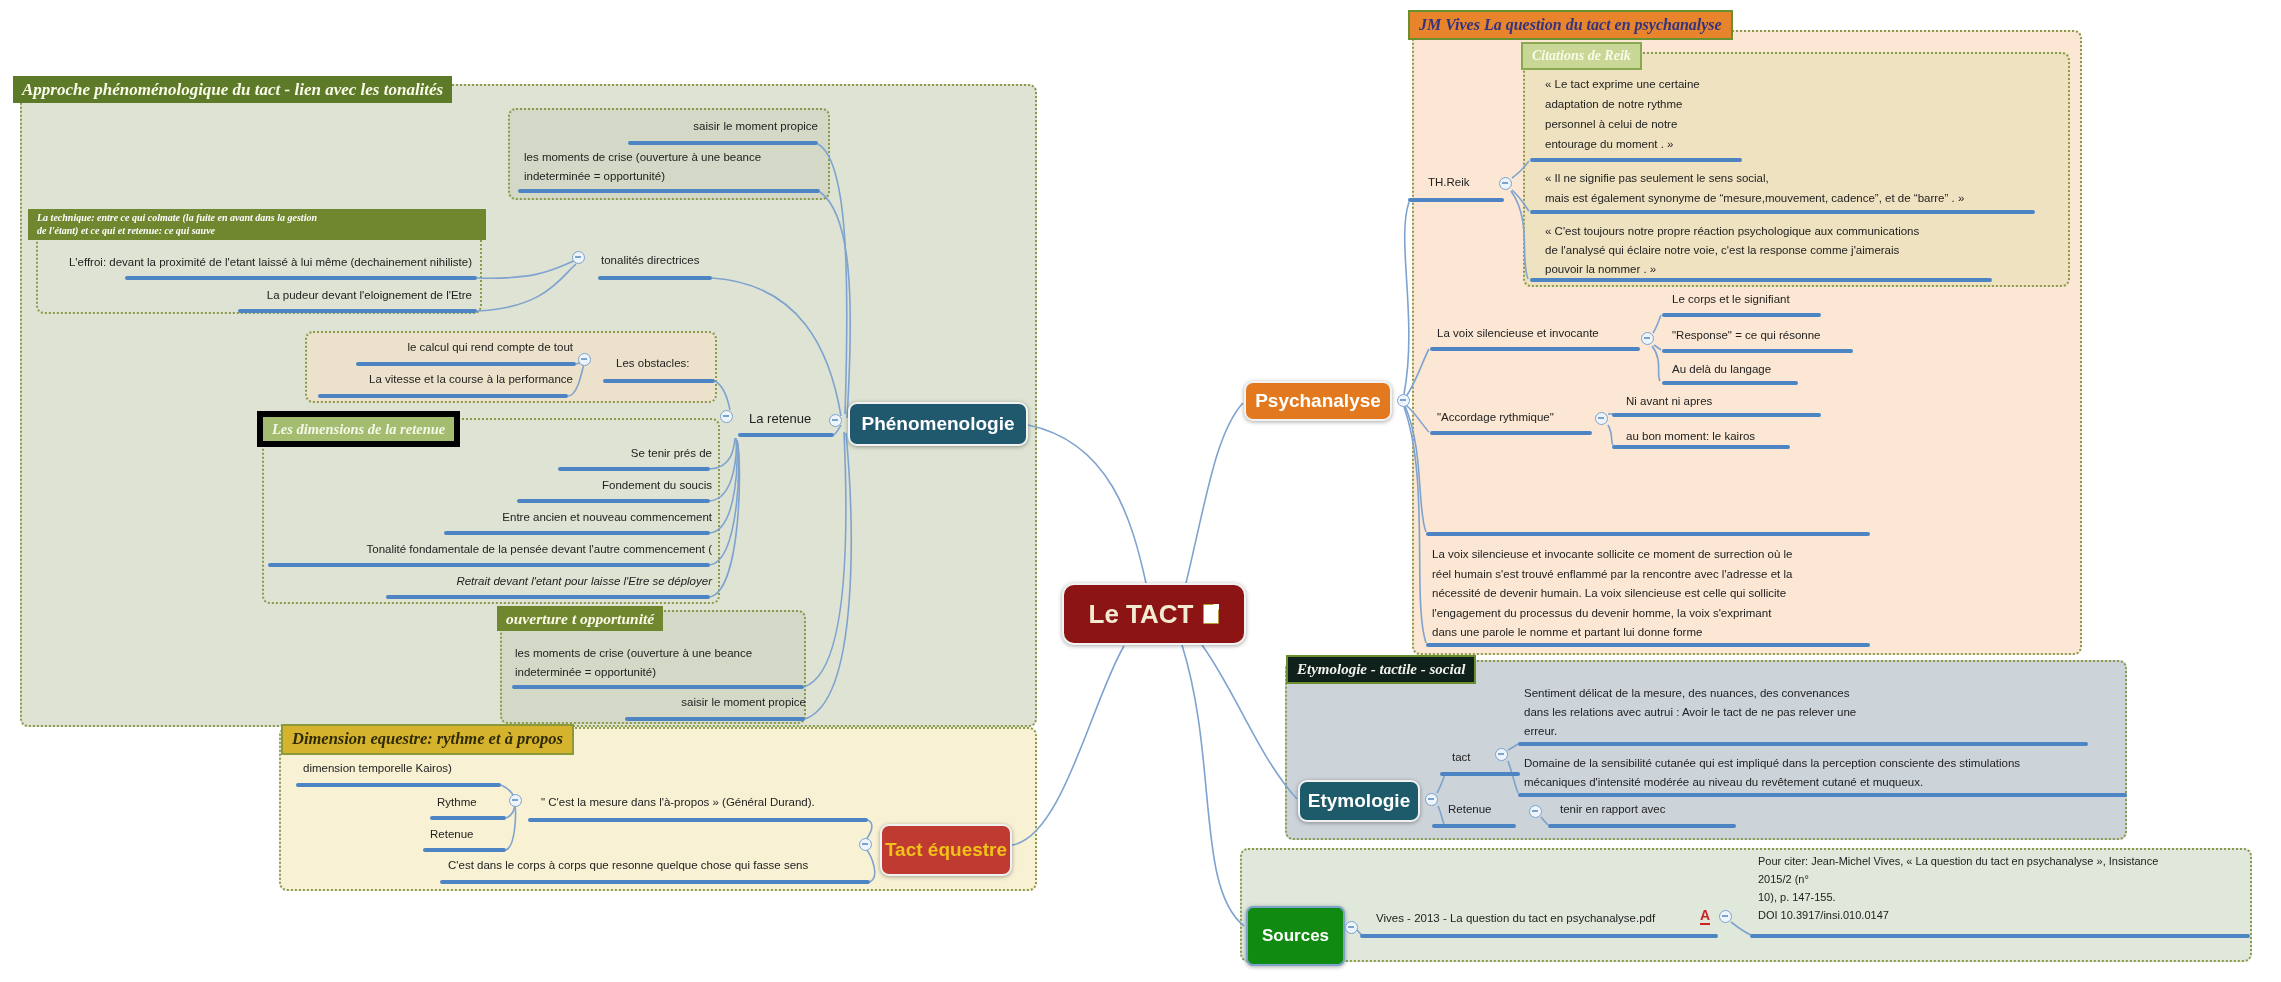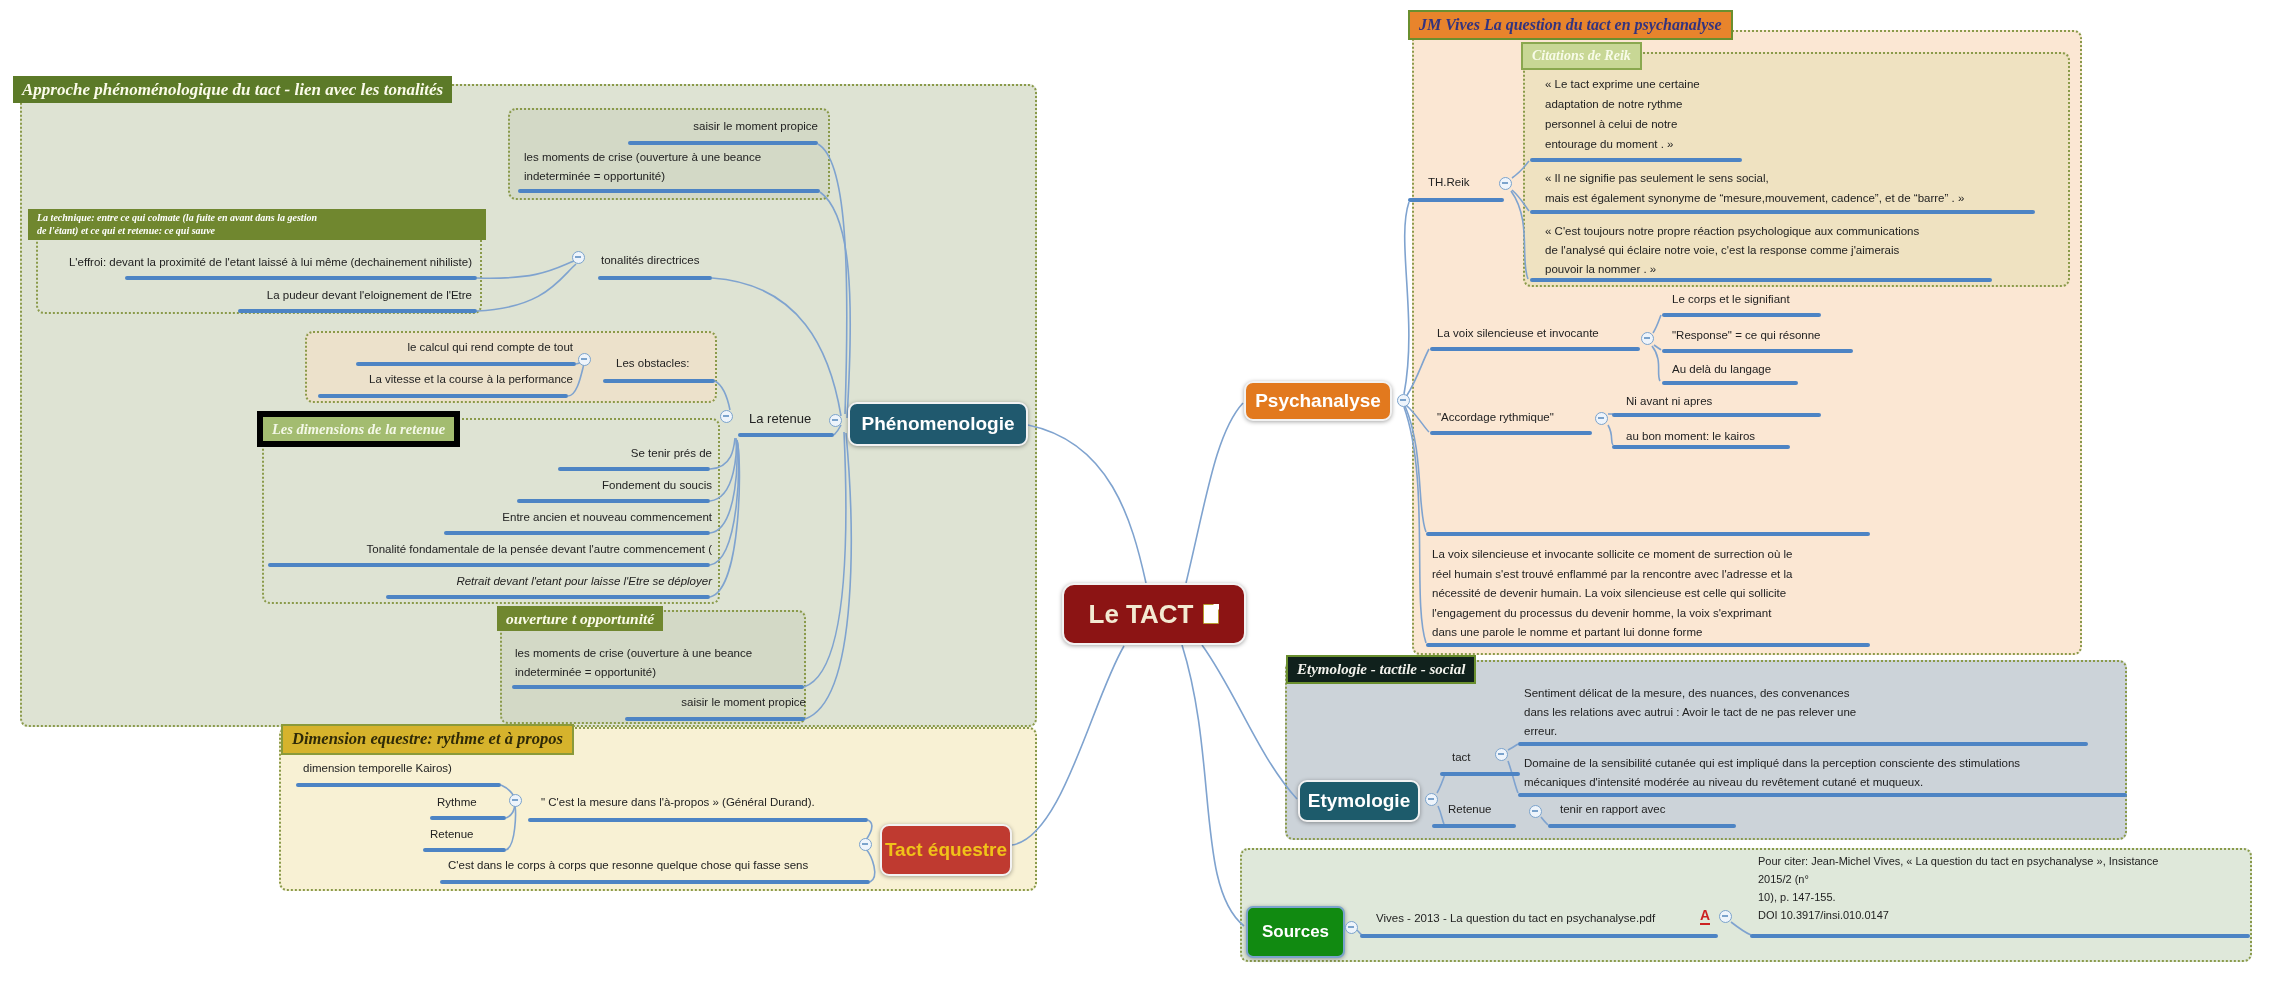--- a/index.html
+++ b/index.html
@@ -226,21 +226,21 @@
   <div class="minus" style="left:1495px;top:748px;"></div>
   <div class="ml" style="left:1524px;top:754px;">Domaine de la sensibilité cutanée qui est impliqué dans la perception consciente des stimulations
 mécaniques d'intensité modérée au niveau du revêtement cutané et muqueux.</div>
   <div class="u" style="left:1518px;top:793px;width:609px;"></div>
   <div class="t" style="left:1448px;top:803px;">Retenue</div>
   <div class="u" style="left:1432px;top:824px;width:84px;"></div>
   <div class="minus" style="left:1529px;top:805px;"></div>
   <div class="t" style="left:1560px;top:803px;">tenir en rapport avec</div>
   <div class="u" style="left:1548px;top:824px;width:188px;"></div>
 
-  <div class="bignode" style="left:1246px;top:906px;width:99px;height:52px;background:#118a11;font-size:17px;border:2px solid #7ba3cc;border-radius:7px;">Sources</div>
+  <div class="bignode" style="left:1246px;top:906px;width:99px;height:60px;background:#118a11;font-size:17px;border:2px solid #7ba3cc;border-radius:7px;">Sources</div>
   <div class="minus" style="left:1345px;top:921px;"></div>
   <div class="t" style="left:1376px;top:912px;">Vives - 2013 - La question du tact en psychanalyse.pdf</div>
   <div class="pdfA" style="left:1700px;top:908px;">A</div>
   <div class="minus" style="left:1719px;top:910px;"></div>
   <div class="u" style="left:1360px;top:934px;width:358px;"></div>
   <div class="ml" style="left:1758px;top:852px;line-height:18px;font-size:11px;">Pour citer: Jean-Michel Vives, « La question du tact en psychanalyse », Insistance
 2015/2 (n°
 10), p. 147-155.
 DOI 10.3917/insi.010.0147</div>
   <div class="u" style="left:1750px;top:934px;width:500px;"></div>

